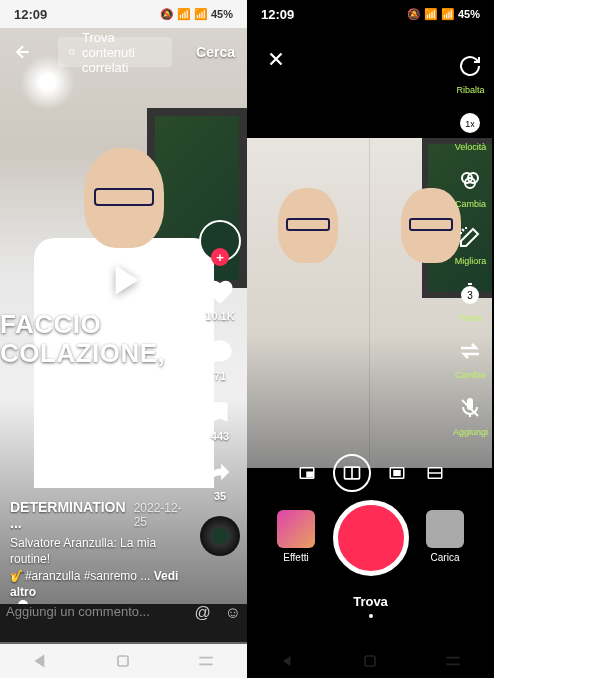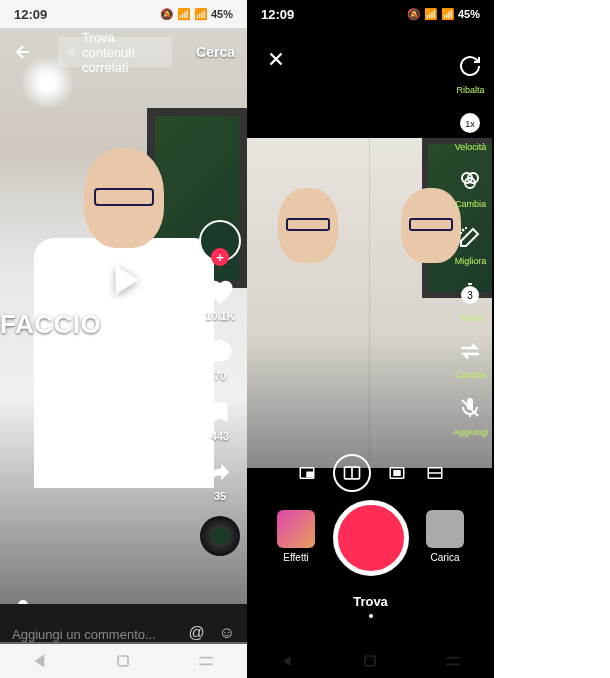--- a/index.html
+++ b/index.html
@@ -41,21 +41,21 @@
 .meta{position:absolute;bottom:78px;left:10px;right:60px;color:#fff;text-shadow:0 1px 2px rgba(0,0,0,0.6);}
 .meta-top{display:flex;align-items:baseline;gap:8px;margin-bottom:4px;}
 .meta-title{font-size:14px;font-weight:700;}
 .meta-date{font-size:12px;opacity:0.7;}
 .meta-desc{font-size:12px;line-height:1.35;}
 .meta-more{font-weight:700;}
 
 .progress{position:absolute;bottom:72px;left:0;right:0;height:2px;background:rgba(255,255,255,0.25);}
 .progress-dot{position:absolute;left:18px;top:-4px;width:10px;height:10px;background:#fff;border-radius:50%;}
 
-.comment-bar{position:absolute;bottom:36px;left:0;right:0;height:38px;background:#1a1a1a;display:flex;align-items:flex-end;padding:0 12px;gap:10px;}
+.comment-bar{position:absolute;bottom:36px;left:0;right:0;height:38px;background:#1a1a1a;display:flex;align-items:flex-start;padding:0 6px;gap:10px;}
 .comment-input{flex:1;color:#888;font-size:13px;}
 .comment-icons{display:flex;gap:14px;color:#ccc;font-size:16px;}
 
 
 .cam-bg{position:absolute;top:28px;left:0;right:0;bottom:34px;background:#000;}
 .viewfinder{position:absolute;top:110px;left:0;width:245px;height:330px;display:flex;}
 .vf-half{flex:1;background:linear-gradient(180deg,#e8e4de 0%,#d8d4cc 60%,#888 100%);position:relative;overflow:hidden;}
 .vf-half:first-child{border-right:1px solid rgba(0,0,0,0.1);}
 .vf-art{position:absolute;top:0;right:-20px;width:90px;height:160px;background:linear-gradient(135deg,#2a4a2a,#1a3a2a);border:6px solid #333;}
 .vf-head{width:60px;height:75px;background:#e8c8a8;border-radius:45% 45% 40% 40%;margin:50px auto 0;position:relative;}
@@ -129,61 +129,73 @@
   <div class="light-glow"></div>
 
   <div class="play-icon">
     <svg viewBox="0 0 24 24">
         <path d="M8 5v14l11-7z"></path>
       </svg>
   </div>
 
   <div class="caption-text">
     <div>FACCIO</div>
+    <div>COLAZIONE,</div>
   </div>
 
   <div class="right-rail">
     <div class="avatar">
       <div class="avatar-plus">+</div>
     </div>
     <div class="rail-item">
       <div class="rail-icon">
           <svg width="30" height="30" viewBox="0 0 24 24" fill="#fff">
             <path d="M12 21.35l-1.45-1.32C5.4 15.36 2 12.28 2 8.5 2 5.42 4.42 3 7.5 3c1.74 0 3.41.81 4.5 2.09C13.09 3.81 14.76 3 16.5 3 19.58 3 22 5.42 22 8.5c0 3.78-3.4 6.86-8.55 11.54L12 21.35z"></path>
           </svg>
         </div>
       <span class="rail-count">10.1K</span>
     </div>
     <div class="rail-item">
       <div class="rail-icon">
           <svg width="28" height="28" viewBox="0 0 24 24" fill="#fff">
             <path d="M12 2C6.5 2 2 5.9 2 10.7c0 2.6 1.3 4.9 3.4 6.5-.1 1.3-.6 3.2-1.9 4.8 2.4-.3 4.5-1.4 5.7-2.2 1 .3 1.9.4 2.8.4 5.5 0 10-3.9 10-8.7S17.5 2 12 2z"></path>
           </svg>
         </div>
-      <span class="rail-count">70</span>
+      <span class="rail-count">71</span>
     </div>
     <div class="rail-item">
       <div class="rail-icon">
           <svg width="26" height="26" viewBox="0 0 24 24" fill="#fff">
             <path d="M17 3H7c-1.1 0-2 .9-2 2v16l7-3 7 3V5c0-1.1-.9-2-2-2z"></path>
           </svg>
         </div>
       <span class="rail-count">443</span>
     </div>
     <div class="rail-item">
       <div class="rail-icon">
           <svg width="28" height="28" viewBox="0 0 24 24" fill="#fff">
             <path d="M13 5l7 7-7 7v-4c-5 0-8 1.5-10 5 0-7 3-11 10-11V5z"></path>
           </svg>
         </div>
       <span class="rail-count">35</span>
     </div>
     <div class="disc"></div>
   </div>
 
+  <div class="meta">
+    <div class="meta-top">
+      <span class="meta-title">DETERMINATION ...</span>
+      <span class="meta-date">2022-12-25</span>
+    </div>
+    <div class="meta-desc">
+      <div>Salvatore Aranzulla: La mia routine!</div>
+      <span>🎷#aranzulla #sanremo ...</span>
+      <span class="meta-more">Vedi altro</span>
+    </div>
+  </div>
 
   <div class="progress">
     <div class="progress-dot"></div>
   </div>
 
   <div class="comment-bar">
     <div class="comment-input">Aggiungi un commento...</div>
     <div class="comment-icons">
       <span>@</span>
       <span>☺</span>

